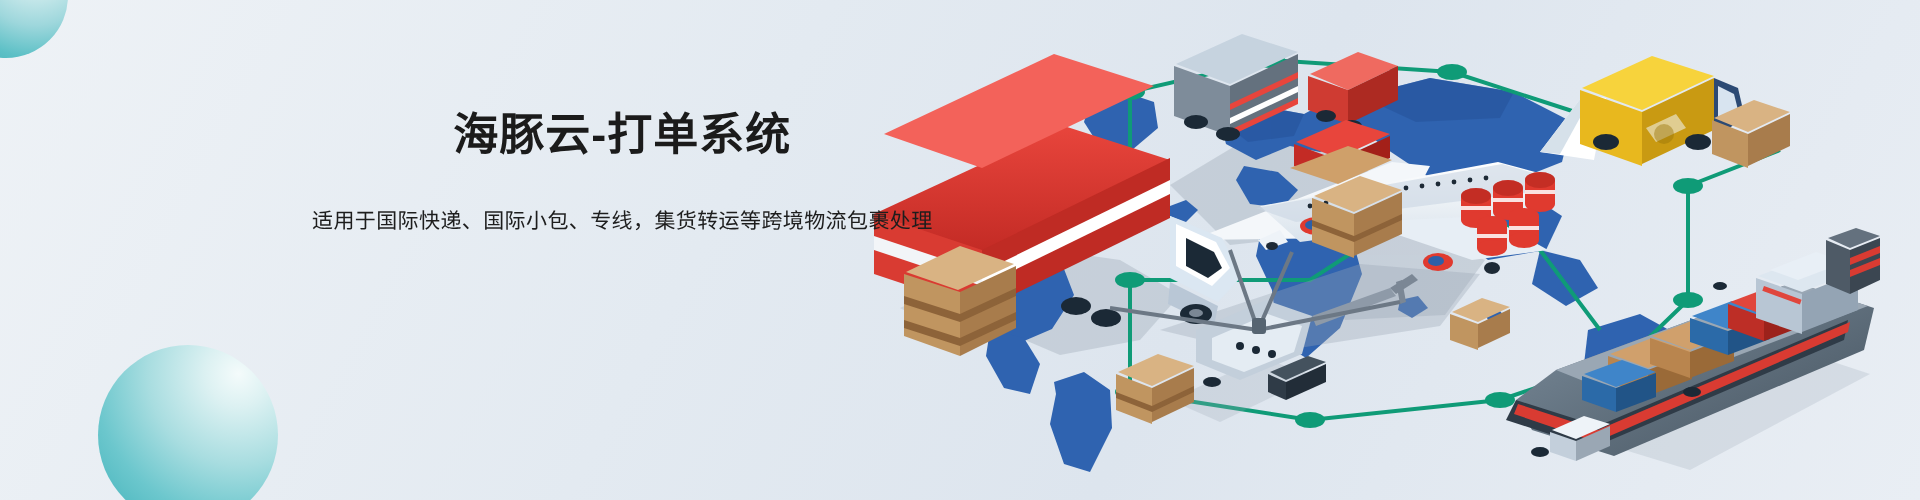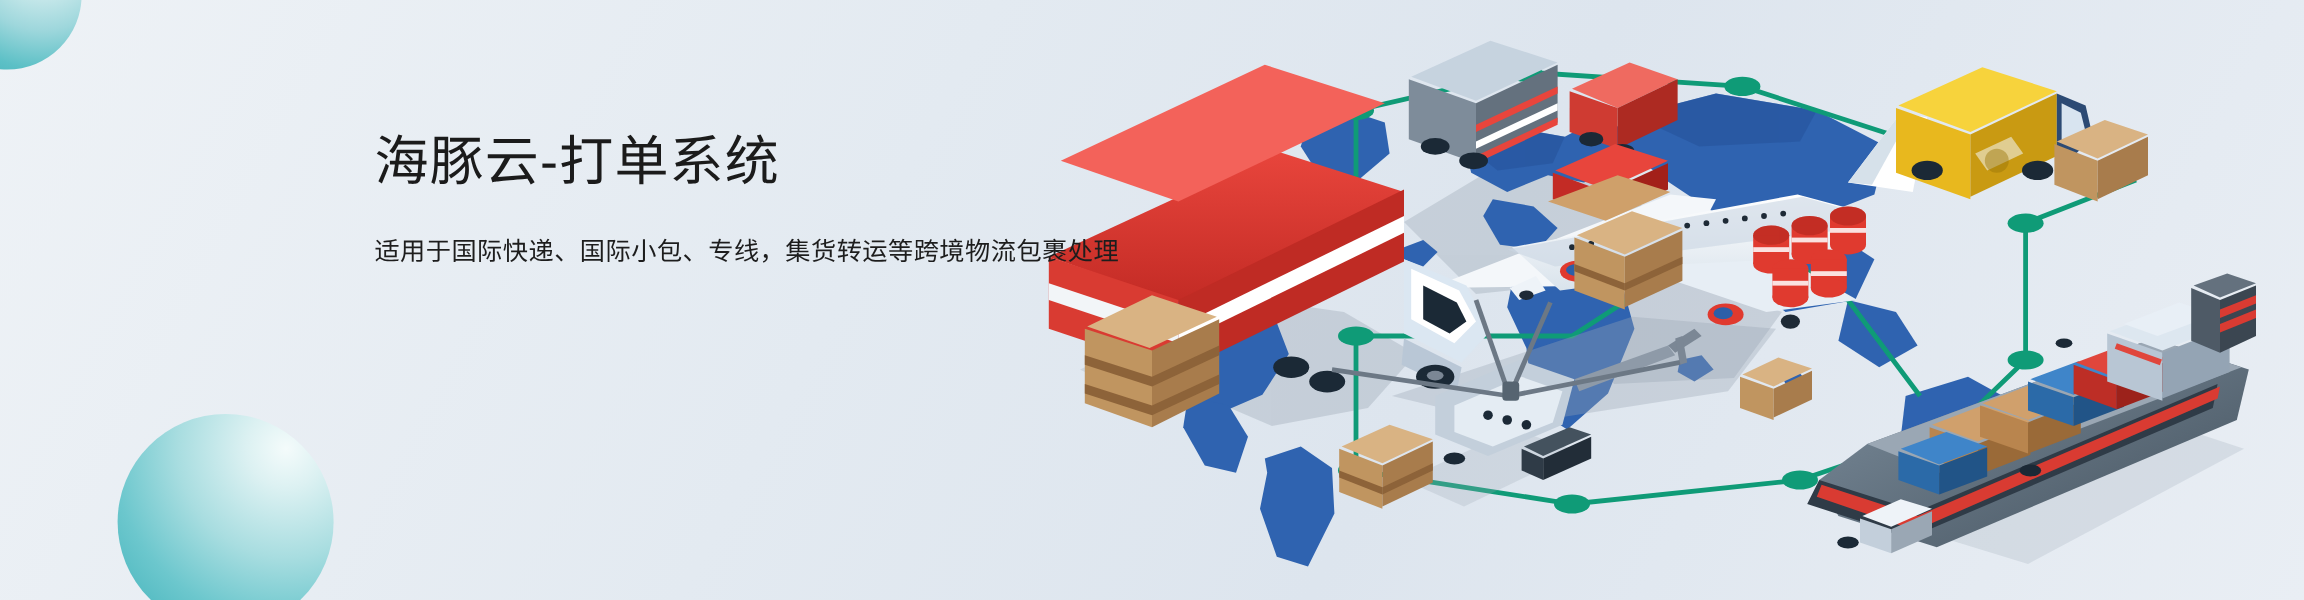--- a/index.html
+++ b/index.html
@@ -32,27 +32,28 @@
     left:98px; top:345px;
     width:180px; height:180px;
     background: radial-gradient(circle at 78% 16%, #f4fbfb 0%, #dcf1f2 16%, #a8dde0 44%, #6cc7cd 70%, #3db0b8 100%);
   }
 
   
   .copy { position:absolute; left:312px; top:108px; z-index:6; }
   .headline {
     font-size:45px;
     line-height:1.18;
-    font-weight:400;
+    font-weight:700;
     color:#1b1b1b;
     letter-spacing:1px;
     white-space:nowrap;
+    text-align:center;
   }
   .subhead {
-    margin-top:35px;
+    margin-top:45px;
     font-size:21px;
     line-height:1.4;
     font-weight:400;
     color:#1d1d1d;
     letter-spacing:0.4px;
     white-space:nowrap;
   }
 
   
   .art { position:absolute; right:0; top:0; width:1080px; height:500px; z-index:4; }

